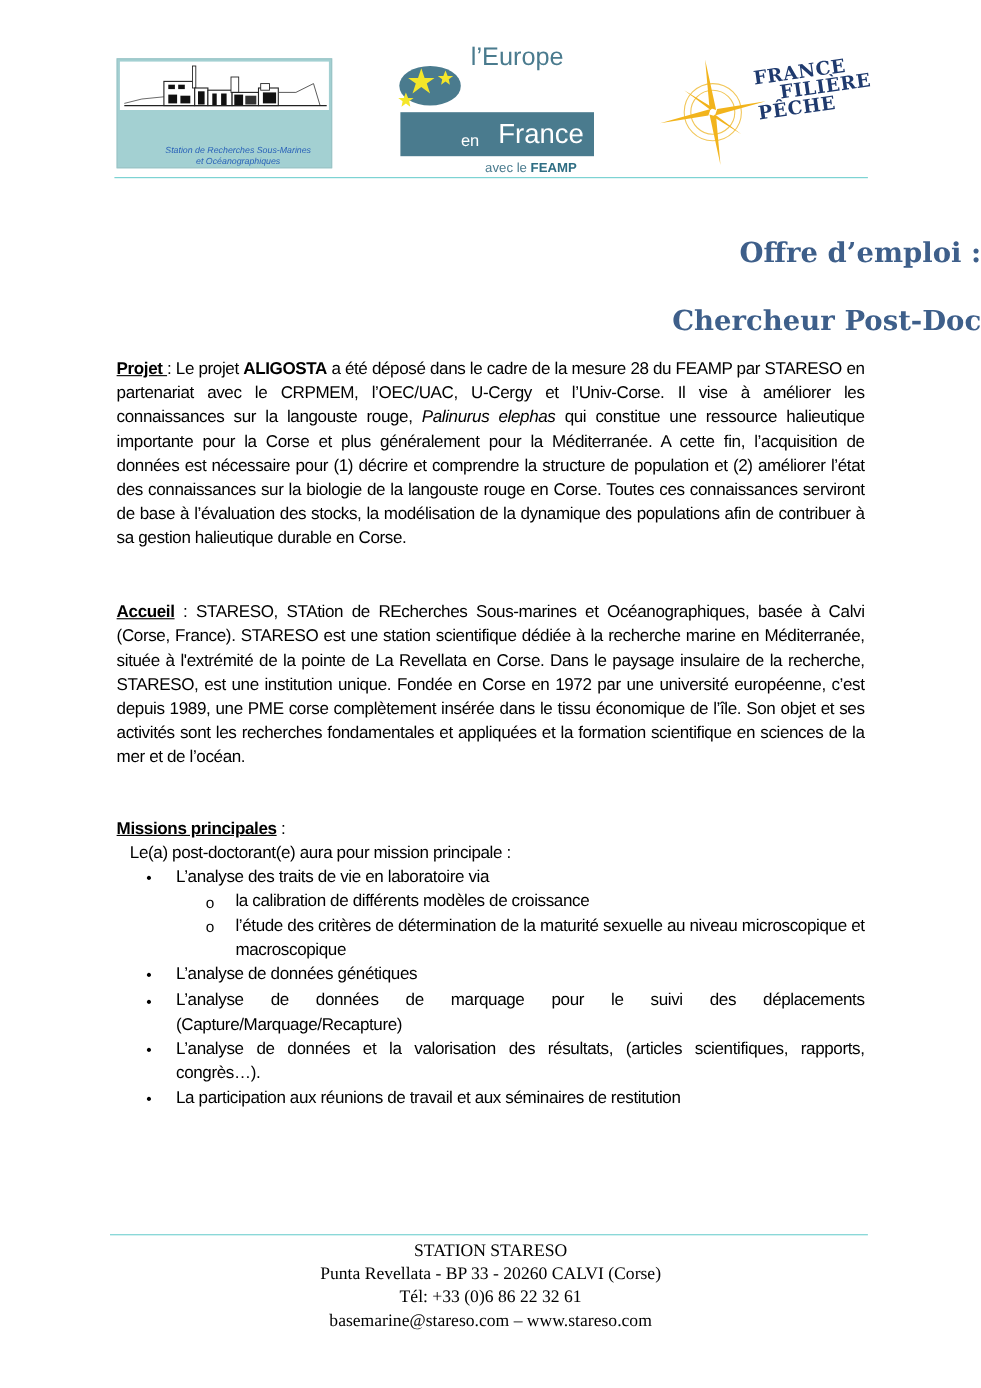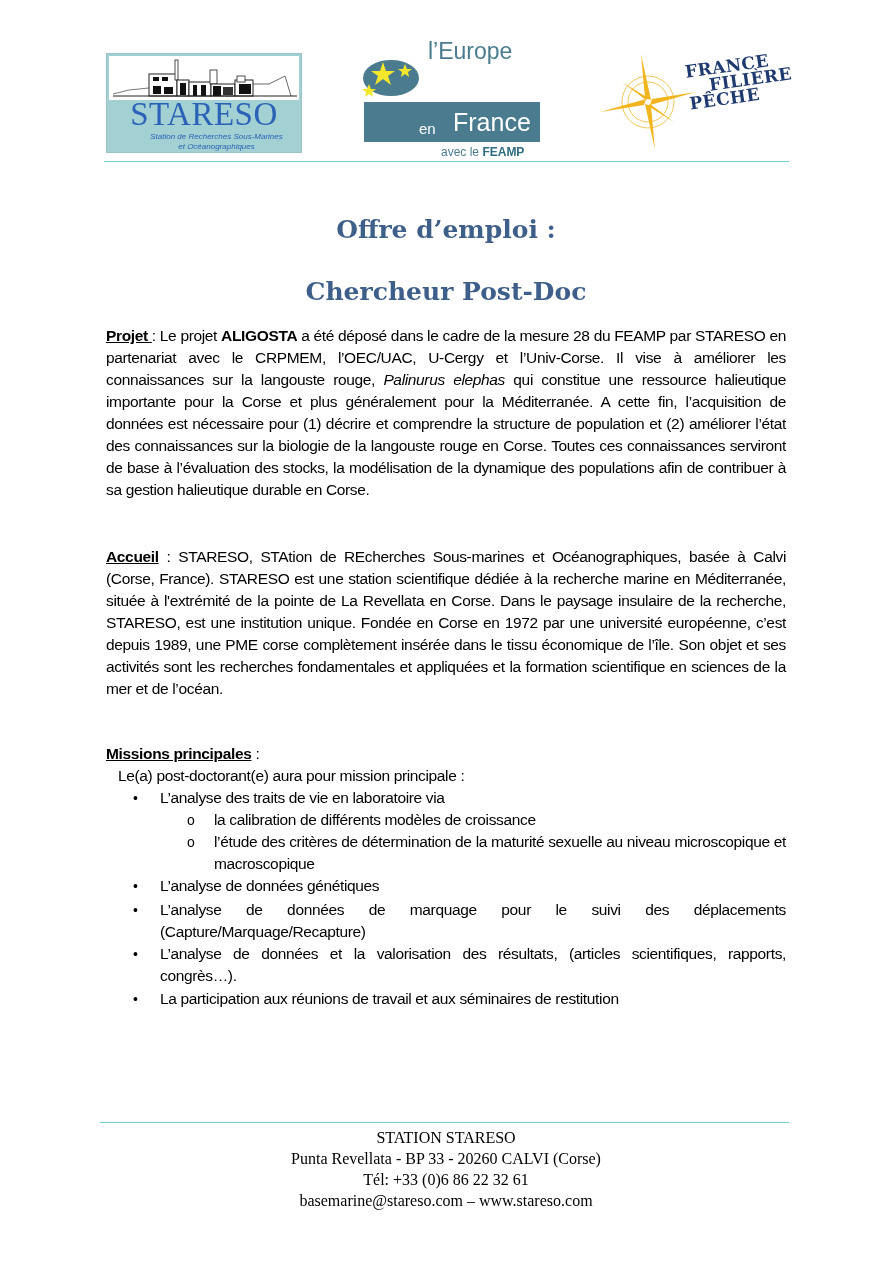--- a/index.html
+++ b/index.html
@@ -18,21 +18,21 @@
   .logo-europe .l3 { position:absolute; left:86px; top:69px; color:#fff; font-size:15px; line-height:18px; }
   .logo-europe .l4 { position:absolute; left:120px; top:64px; color:#fff; font-size:25px; line-height:40px; }
   .logo-europe .l5 { position:absolute; left:108px; top:107px; font-size:12px; color:#4a7b8e; line-height:14px; }
   .logo-europe .l5 b { color:#2e6d83; }
 
   .logo-peche { position:absolute; left:598px; top:50px; width:205px; height:105px; }
   .logo-peche .txt { position:absolute; left:86px; top:14px; color:#1f3a6e; font-family:"DejaVu Serif", serif; font-weight:bold; font-size:17px; line-height:16px; transform:rotate(-8deg); transform-origin:left top; letter-spacing:0.5px; }
 
   .rule { position:absolute; height:1px; background:#6fcfcf; }
 
-  .title { position:absolute; left:0; width:892px; text-align:center; font-family:"DejaVu Serif", serif; font-weight:bold; color:#3e5f8a; font-size:25px; line-height:36px; }
+  .title { position:absolute; left:0; width:892px; text-align:right; font-family:"DejaVu Serif", serif; font-weight:bold; color:#3e5f8a; font-size:25px; line-height:36px; }
 
   .para { position:absolute; left:106px; width:680px; font-family:"Liberation Sans", sans-serif; font-size:15.5px; line-height:22px; text-align:justify; letter-spacing:-0.35px; }
   .para .lbl { font-weight:bold; text-decoration:underline;margin-top:32px; }
   .para b { font-weight:bold; }
   .para i { font-style:italic; }
 
   .line { position:absolute; font-size:15.5px; line-height:22px; letter-spacing:-0.35px; white-space:nowrap; }
   .bullet { position:absolute; font-size:14px; line-height:22px; }
   .item { position:absolute; font-size:15.5px; line-height:22px; letter-spacing:-0.35px; text-align:justify; text-align-last:left; }
 
@@ -60,21 +60,20 @@
       <rect x="102" y="28" width="24" height="12" fill="#fff" stroke="#222" stroke-width="1"></rect>
       <rect x="104" y="30" width="8" height="10" fill="#111"></rect>
         <rect x="114" y="31" width="10" height="8" fill="#333"></rect>
       <rect x="126" y="24" width="18" height="16" fill="#fff" stroke="#222" stroke-width="1"></rect>
       <rect x="128" y="20" width="8" height="6" fill="#fff" stroke="#222" stroke-width="0.8"></rect>
       <rect x="130" y="28" width="12" height="10" fill="#111"></rect>
       <polyline points="144,28 160,28 176,20 182,40" fill="none" stroke="#444" stroke-width="0.8"></polyline>
       <line x1="4" y1="40" x2="188" y2="40" stroke="#222" stroke-width="1"></line>
     </svg>
   </div>
-  <div class="name">STARESO</div>
   <div class="sub">
     <div>Station de Recherches Sous-Marines</div>
     <div>et Océanographiques</div>
   </div>
 </div>
 
 <div class="logo-europe">
   <div class="l1">l’Europe</div>
   <svg style="position:absolute;left:28px;top:20px" width="58" height="44" viewBox="0 0 58 44">
     <ellipse cx="30" cy="20" rx="28" ry="18" fill="#4a7b8e"></ellipse>

